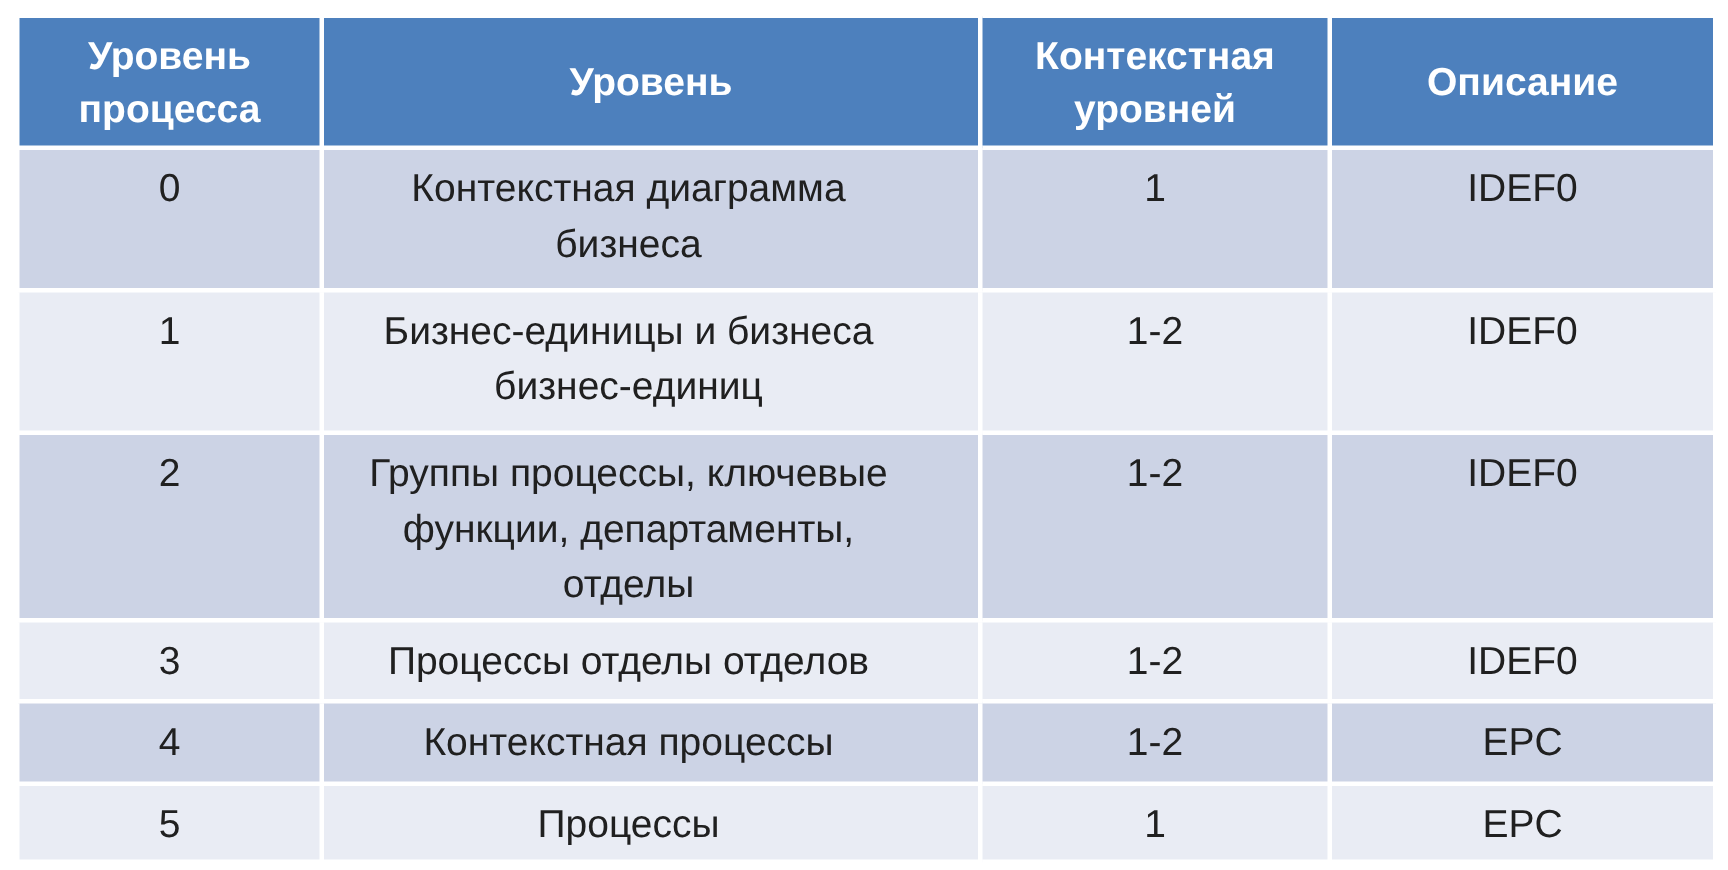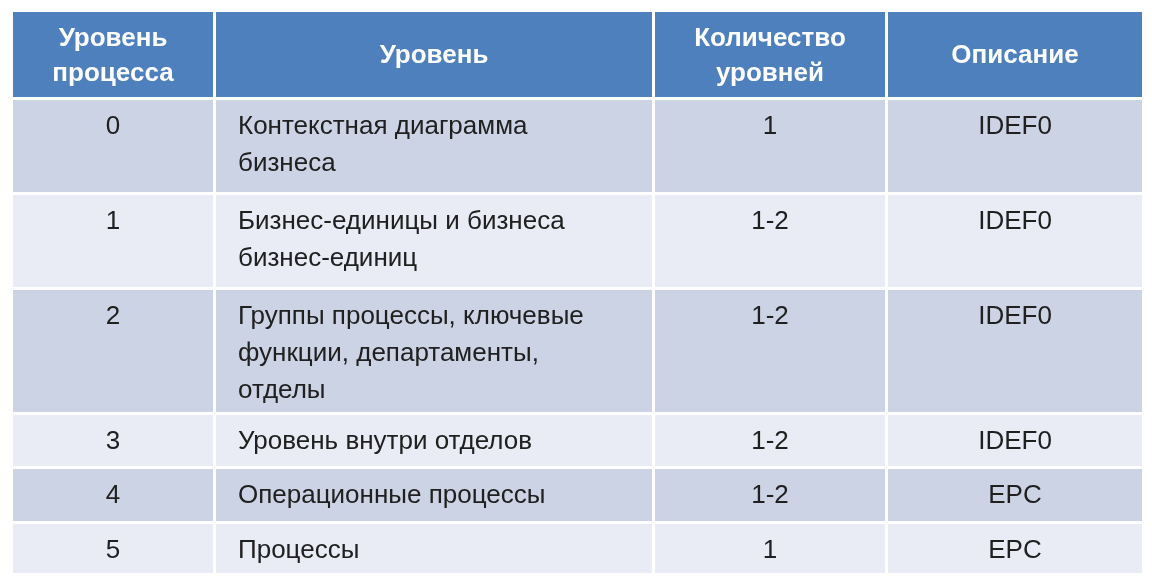--- a/index.html
+++ b/index.html
@@ -48,21 +48,21 @@
 
   td {
     font-size: 26px;
     line-height: 37px;
     color: var(--body-text, #202020);
     vertical-align: top;
     padding: 7px 10px 4px 10px;
   }
   td.center { text-align: center; }
   td.desc {
-    text-align: left;
+    text-align: center;
     padding: 7px 52px 4px 22px;
   }
   tr.band-dark  td { background: var(--band-dark, #ccd3e5); }
   tr.band-light td { background: var(--band-light, #e9ecf4); }
 
   tr.h95  { height: 95px; }
   tr.h120 { height: 120px; }
   tr.h54  { height: 54px; }
   tr.h55  { height: 55px; }
   tr.h52  { height: 52px; }
@@ -75,21 +75,21 @@
     <colgroup>
       <col class="c-level">
       <col class="c-desc">
       <col class="c-count">
       <col class="c-notation">
     </colgroup>
     <thead>
       <tr class="h-header">
         <th>Уровень процесса</th>
         <th>Уровень</th>
-        <th>Количество уровней</th>
+        <th>Контекстная уровней</th>
         <th>Описание</th>
       </tr>
     </thead>
     <tbody>
       <tr class="band-dark h95">
         <td class="center">0</td>
         <td class="desc">Контекстная диаграмма бизнеса</td>
         <td class="center">1</td>
         <td class="center">IDEF0</td>
       </tr>
@@ -100,27 +100,27 @@
         <td class="center">IDEF0</td>
       </tr>
       <tr class="band-dark h120">
         <td class="center">2</td>
         <td class="desc">Группы процессы, ключевые функции, департаменты, отделы</td>
         <td class="center">1-2</td>
         <td class="center">IDEF0</td>
       </tr>
       <tr class="band-light h54">
         <td class="center">3</td>
-        <td class="desc">Уровень внутри отделов</td>
+        <td class="desc">Процессы отделы отделов</td>
         <td class="center">1-2</td>
         <td class="center">IDEF0</td>
       </tr>
       <tr class="band-dark h55">
         <td class="center">4</td>
-        <td class="desc">Операционные процессы</td>
+        <td class="desc">Контекстная процессы</td>
         <td class="center">1-2</td>
         <td class="center">EPC</td>
       </tr>
       <tr class="band-light h52">
         <td class="center">5</td>
         <td class="desc">Процессы</td>
         <td class="center">1</td>
         <td class="center">EPC</td>
       </tr>
     </tbody>

